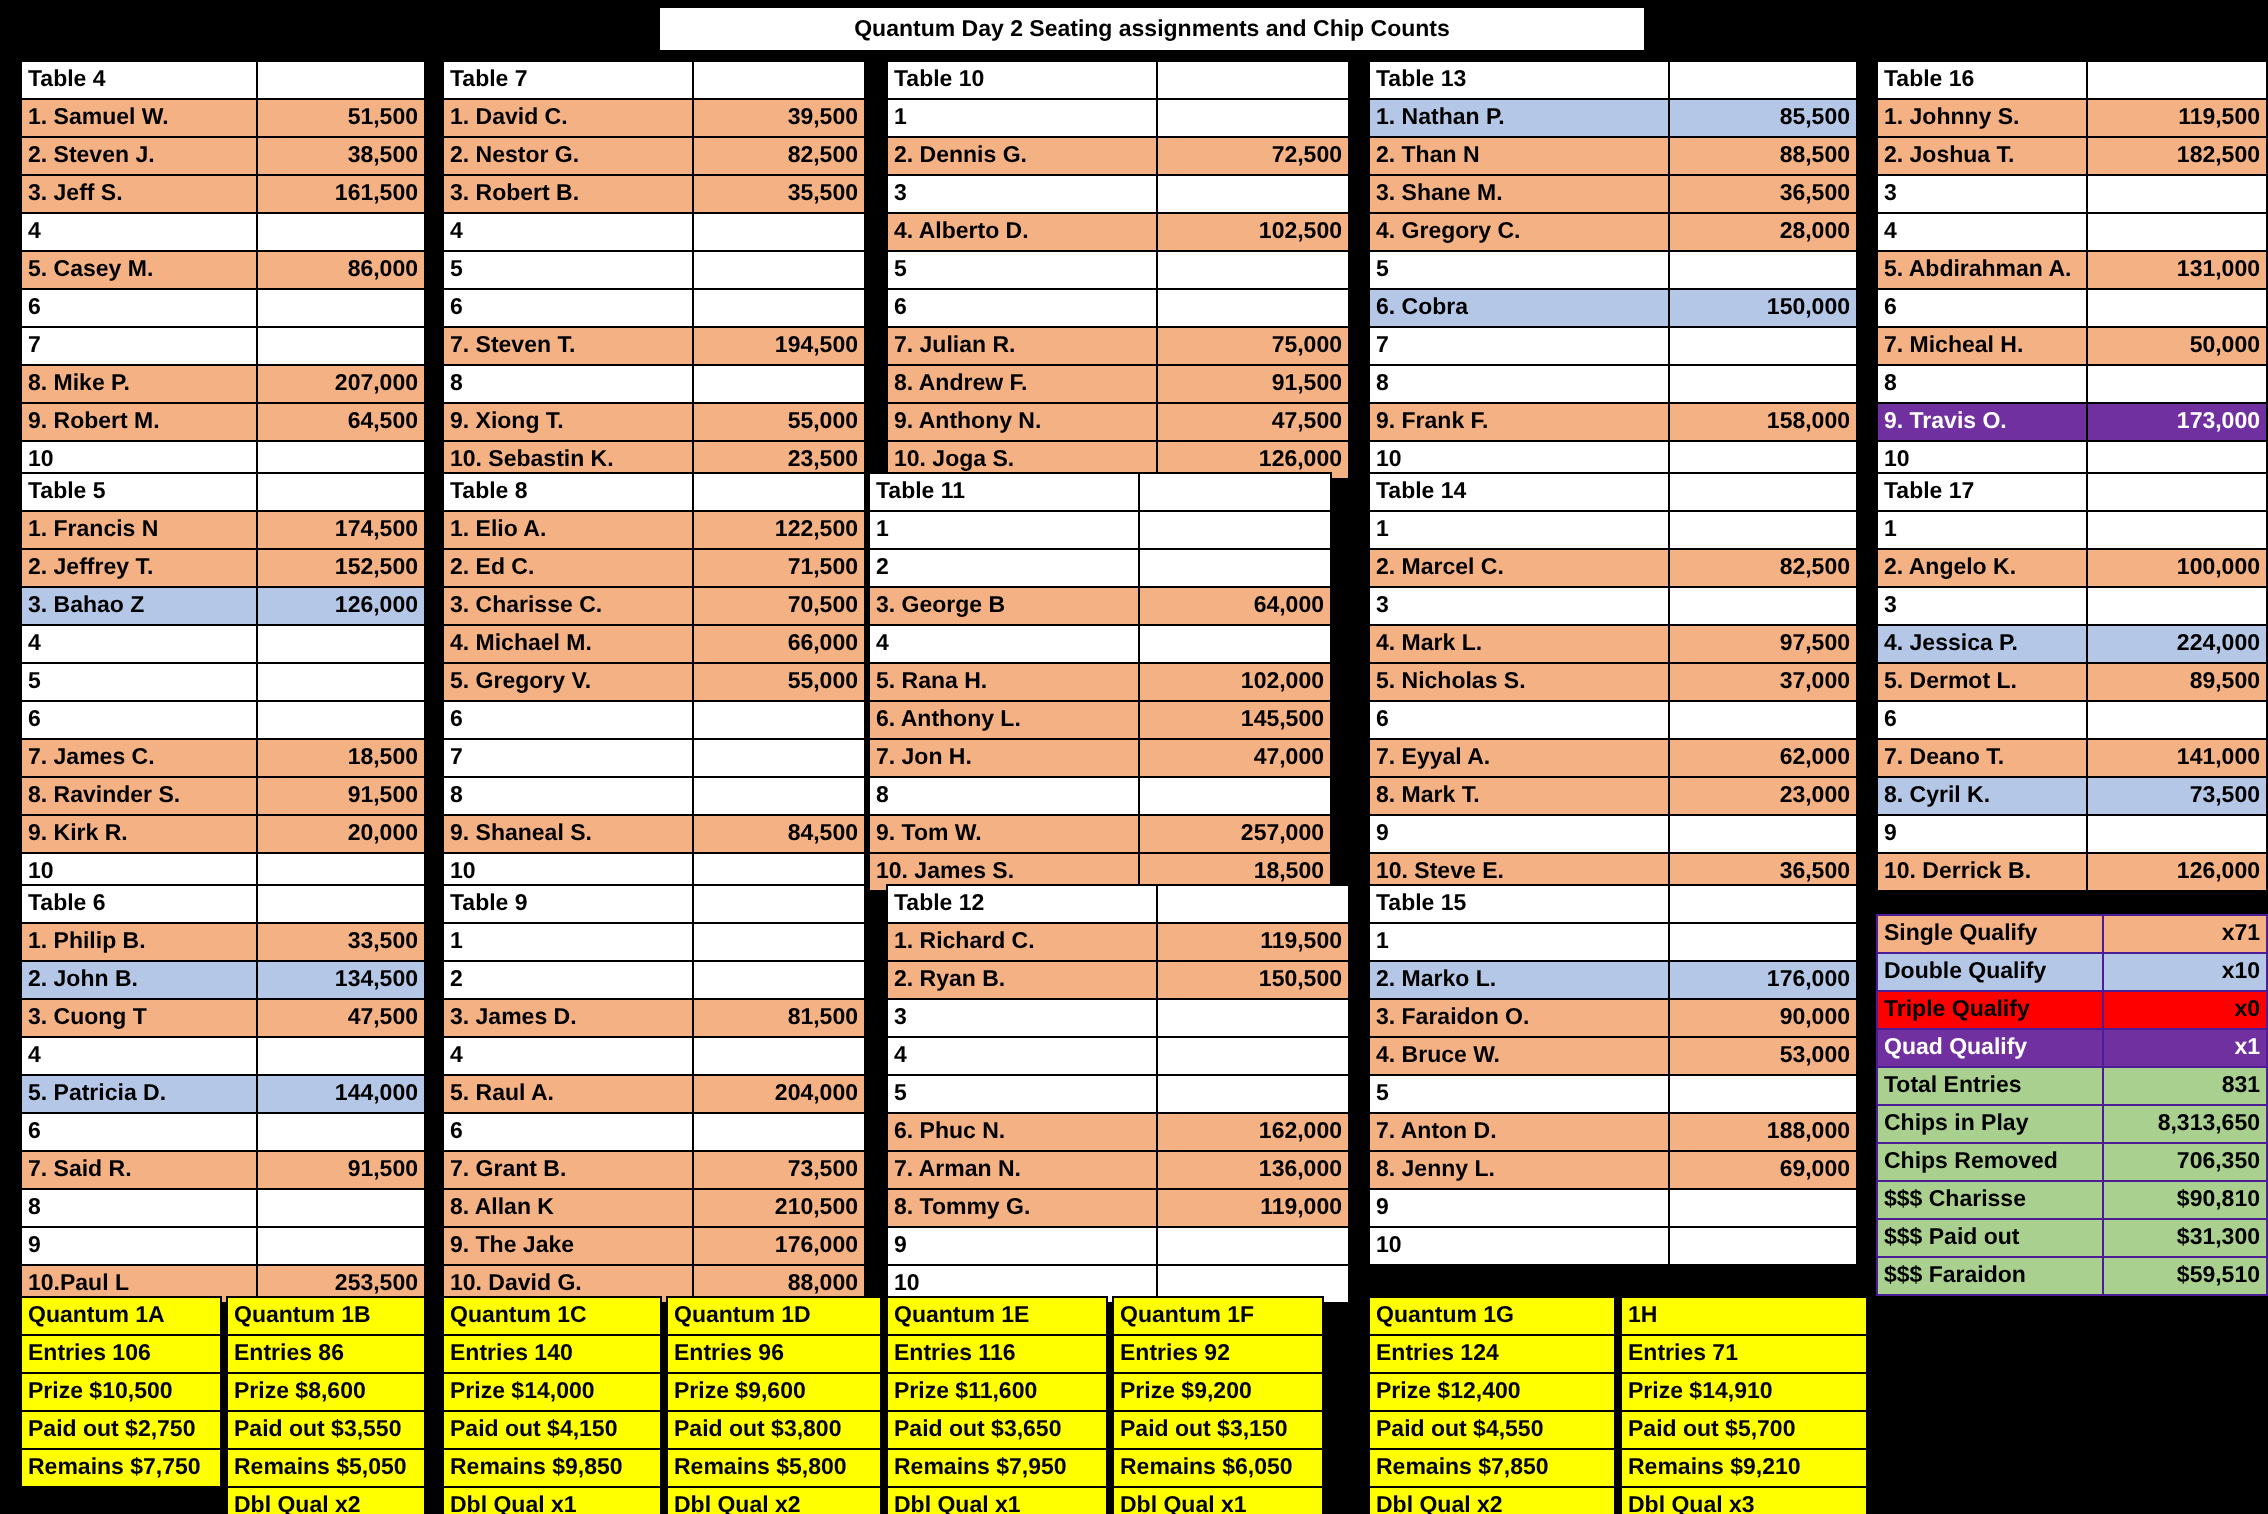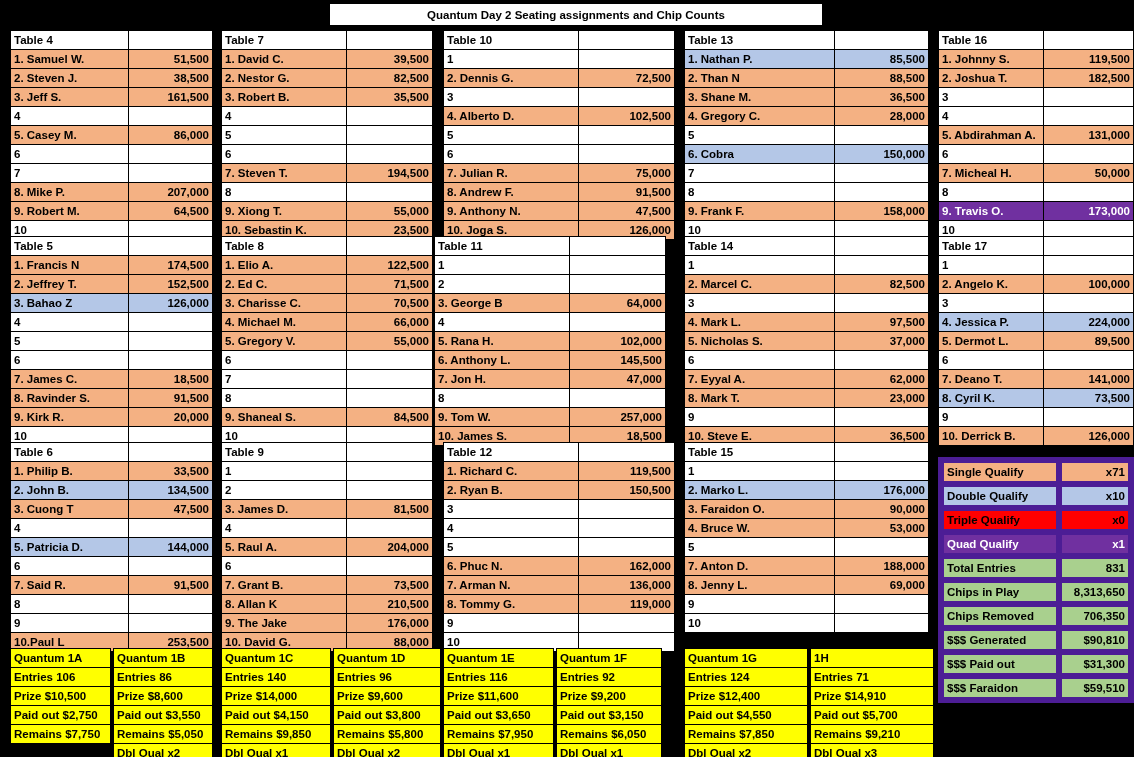--- a/index.html
+++ b/index.html
@@ -30,21 +30,21 @@
   .tbl tr.hdr td{background:#ffffff;font-weight:bold;}
   .tbl tr.s1 td{background:#F4B183;}
   .tbl tr.s2 td{background:#B4C7E7;}
   .tbl tr.s4 td{background:#7030A0;color:#ffffff;}
   .tbl tr.none td{background:#ffffff;}
 
   
   .summary{position:absolute;background:#000;}
   .summary table{border-collapse:collapse;table-layout:fixed;width:100%;}
   .summary td{
-    height:18px;line-height:18px;border:6px solid #4c1d95;
+    height:18px;line-height:18px;border:1px solid #4c1d95;
     font-size:11.5px;font-weight:bold;padding:0 3px;
     white-space:nowrap;overflow:hidden;color:#000;
   }
   .summary td.lab{text-align:left;}
   .summary td.num{text-align:right;}
   .summary tr.r-orange td{background:#F4B183;}
   .summary tr.r-blue td{background:#B4C7E7;}
   .summary tr.r-red td{background:#FF0000;}
   .summary tr.r-purple td{background:#7030A0;color:#ffffff;}
   .summary tr.r-green td{background:#A9D08E;}
@@ -847,21 +847,21 @@
           </tr>
           <tr class="r-green">
             <td class="lab" style="width: 106px;">Chips in Play</td>
             <td class="num">8,313,650</td>
           </tr>
           <tr class="r-green">
             <td class="lab" style="width: 106px;">Chips Removed</td>
             <td class="num">706,350</td>
           </tr>
           <tr class="r-green">
-            <td class="lab" style="width: 106px;">$$$ Generated</td>
+            <td class="lab" style="width: 106px;">$$$ Charisse</td>
             <td class="num">$90,810</td>
           </tr>
           <tr class="r-green">
             <td class="lab" style="width: 106px;">$$$ Paid out</td>
             <td class="num">$31,300</td>
           </tr>
           <tr class="r-green">
             <td class="lab" style="width: 106px;">$$$ Faraidon</td>
             <td class="num">$59,510</td>
           </tr>

